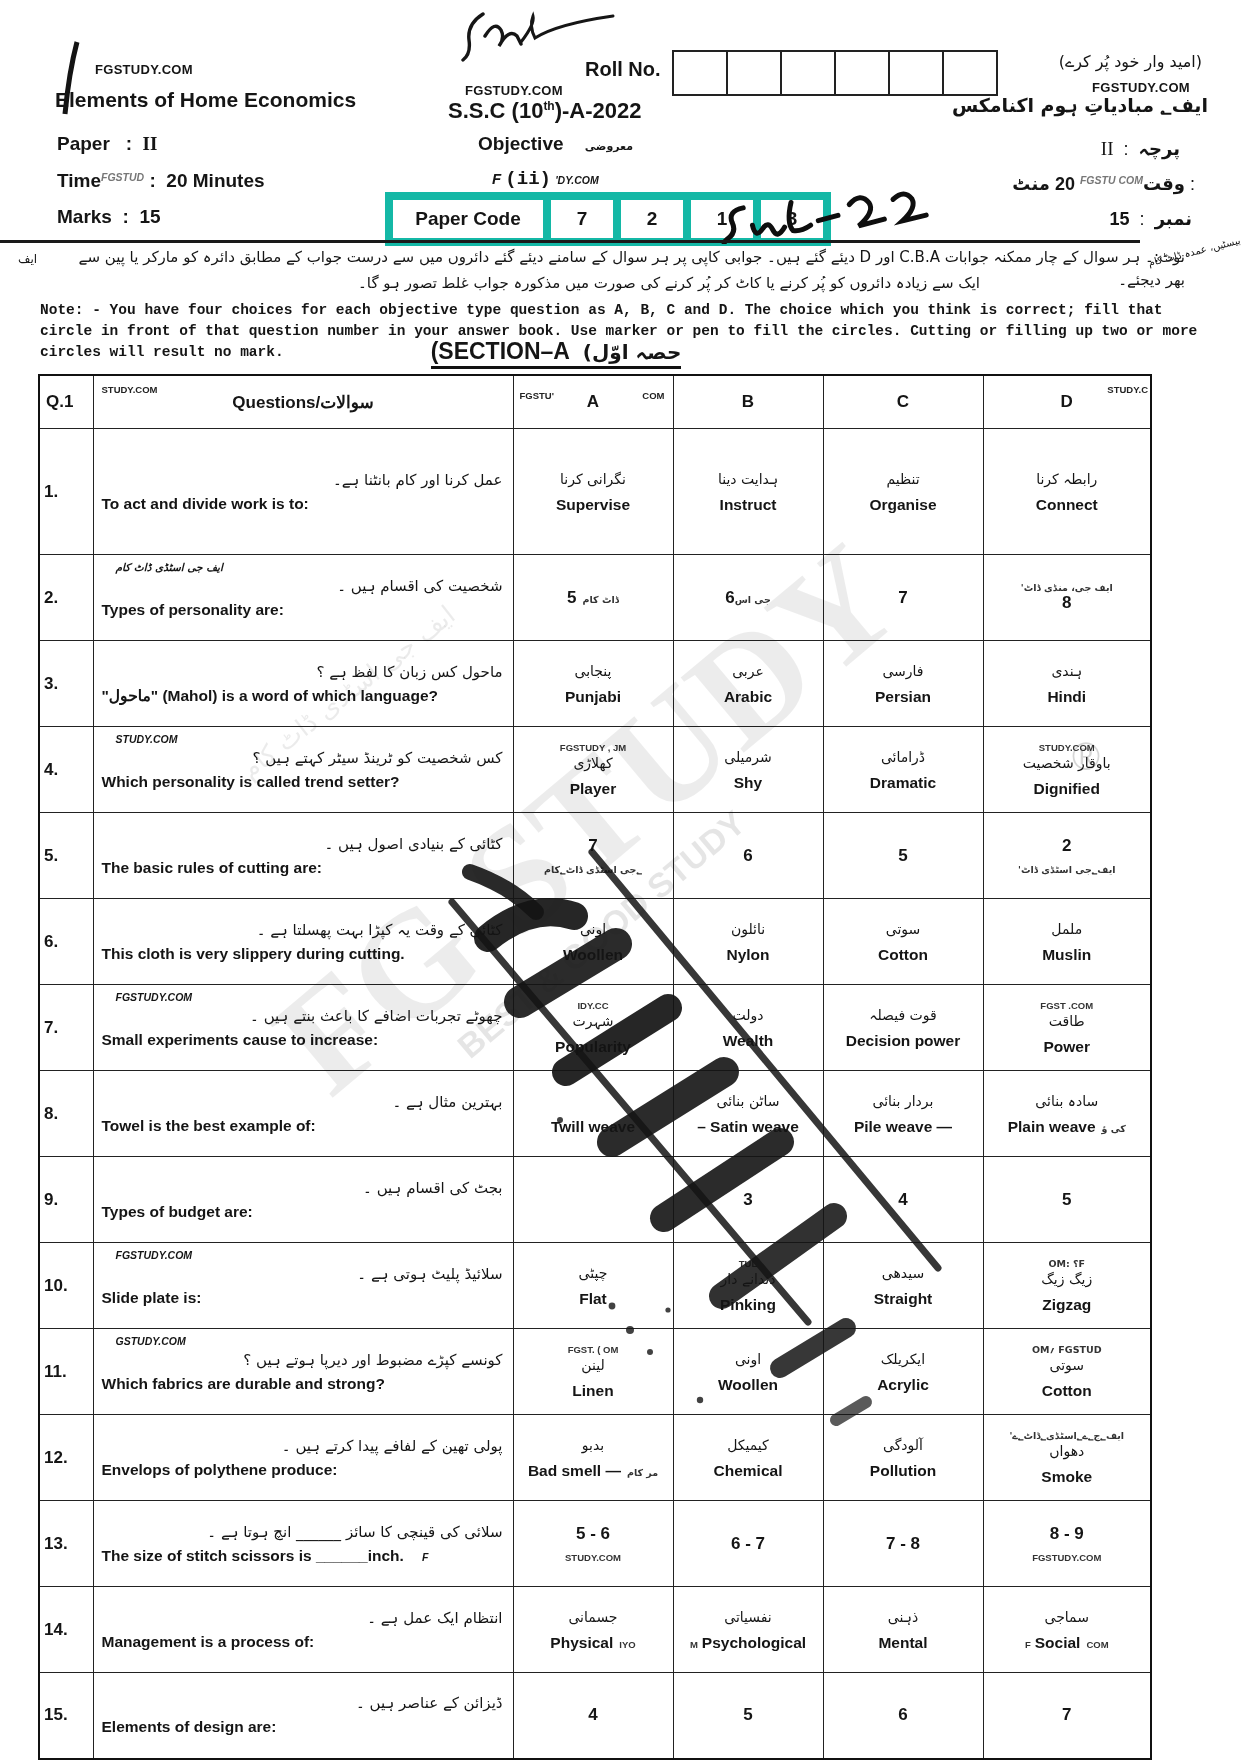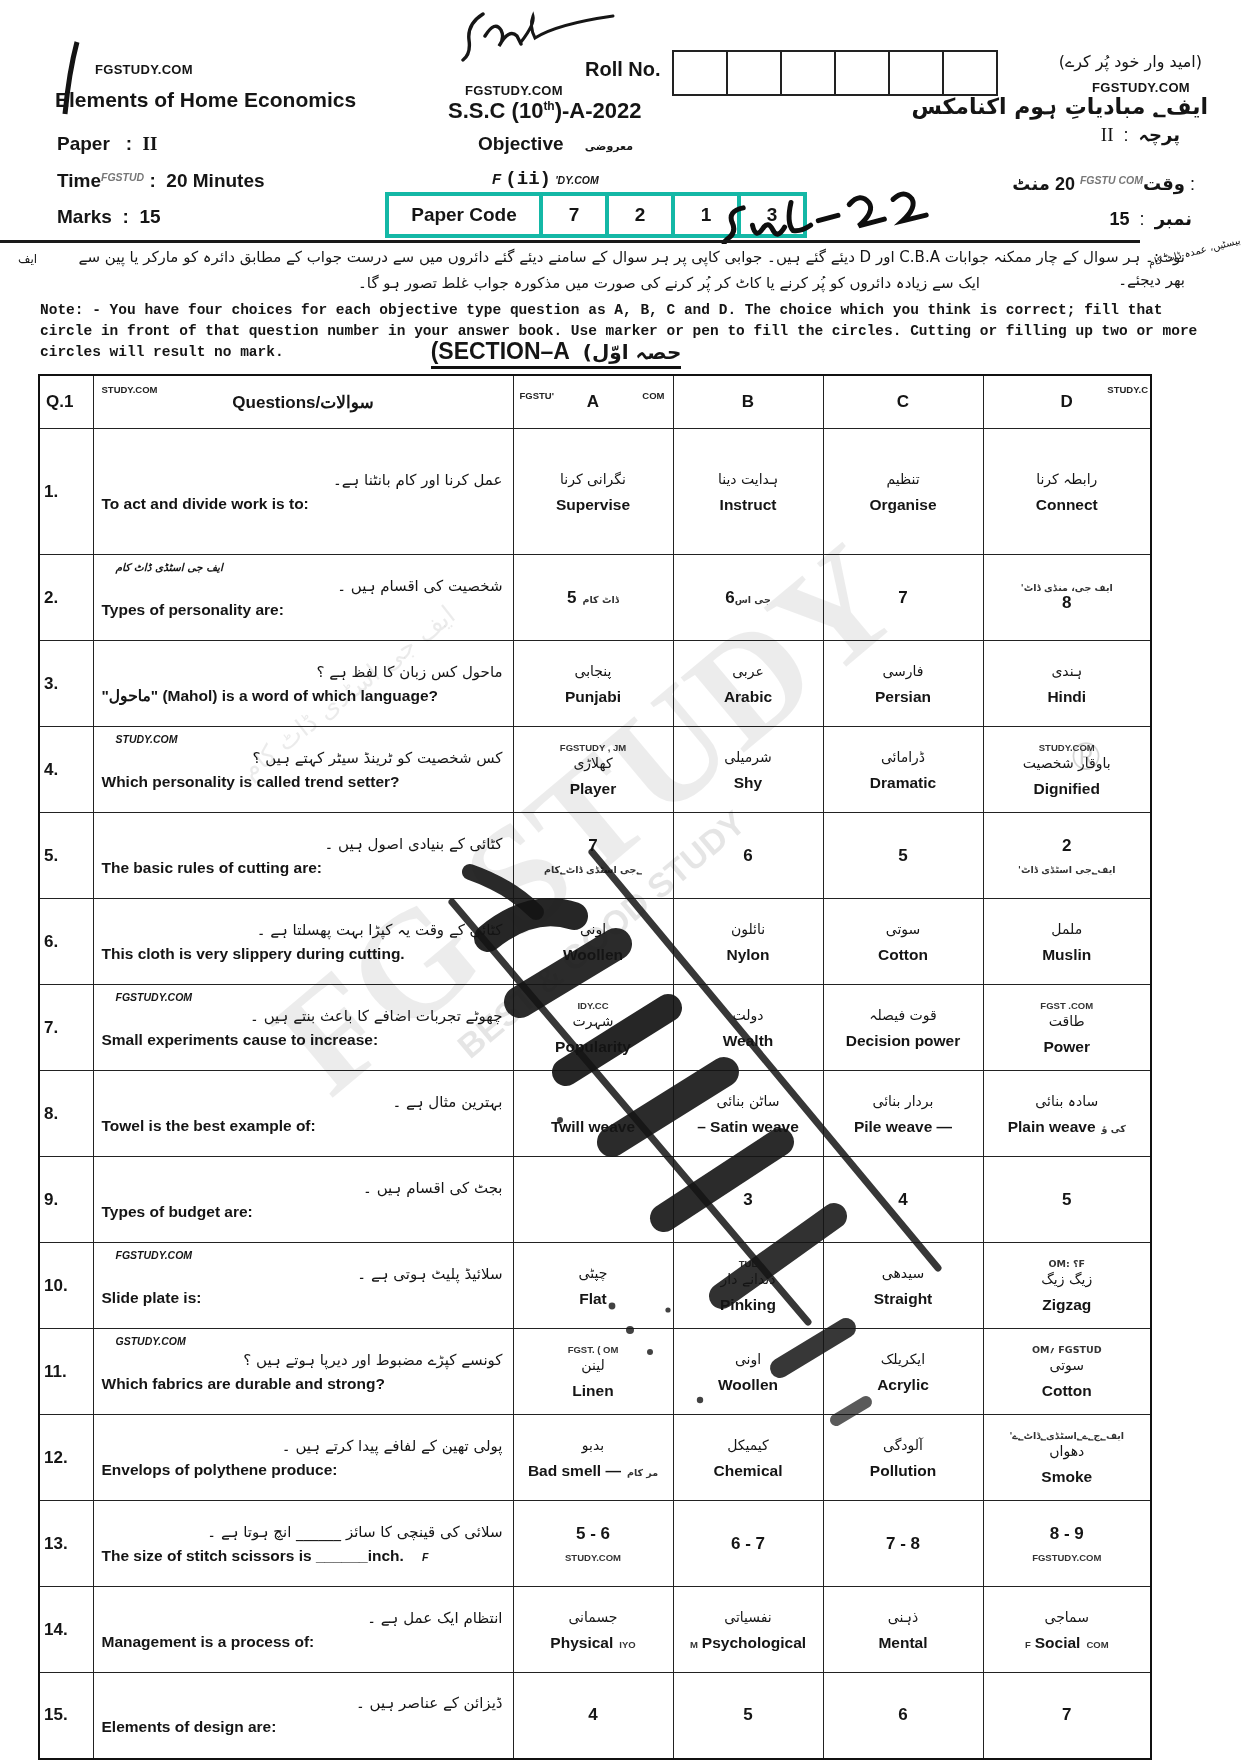--- a/index.html
+++ b/index.html
@@ -9,21 +9,21 @@
   .ur{font-family:"DejaVu Sans",sans-serif;direction:rtl;unicode-bidi:isolate;}
   .faint{color:#777;}
   .b{font-weight:bold;}
   
   .site{font-size:13px;font-weight:bold;letter-spacing:.3px;}
   .h-title{font-size:21px;font-weight:bold;}
   .h-line{font-size:19px;font-weight:bold;}
   .rollbox{display:inline-block;width:52px;height:42px;border:2px solid #222;border-left:none;vertical-align:middle;background:#fff;}
   .rollbox:first-child{border-left:2px solid #222;}
   .pc-table{border-collapse:collapse;}
-  .pc-table td{border:4px solid #14b8a6;font-weight:bold;font-size:19px;text-align:center;padding:4px 10px;height:30px;}
+  .pc-table td{border:8px solid #14b8a6;font-weight:bold;font-size:19px;text-align:center;padding:4px 10px;height:30px;}
   .pc-label{width:130px;}
   .pc-d{width:42px;}
   .rule{position:absolute;left:0;height:3px;background:#1a1a1a;}
   .note-ur{font-size:15px;text-align:right;line-height:1.55;}
   .note-en{font-size:14.5px;font-weight:bold;line-height:1.45;}
   .section-h{font-size:23px;font-weight:bold;border-bottom:3px solid #111;padding-bottom:2px;}
   
   table.main{border-collapse:collapse;table-layout:fixed;width:1112px;padding-left:20px;}
   table.main td,table.main th{border:1.6px solid #222;vertical-align:middle;padding:2px 4px;overflow:hidden;}
   table.main{border:2.5px solid #111;}
@@ -105,22 +105,22 @@
       <path d="M34,32 q2,14 10,4 q6,-8 10,2 q4,10 12,-2"></path>
       <path d="M74,12 q-6,20 0,28 q8,2 18,-4"></path>
       <path d="M100,32 l20,-4"></path>
       <path d="M132,18 q12,-12 20,0 q5,9 -12,22 l26,-5"></path>
       <path d="M176,16 q12,-10 19,1 q4,9 -11,21 l24,-4"></path>
     </g>
   </svg>
 
   <div class="abs ur" style="right:48px;top:52px;font-size:16px;">(امید وار خود پُر کرے)</div>
   <div class="abs site" style="right:60px;top:80px;">FGSTUDY.COM</div>
-  <div class="abs ur b" style="right:42px;top:94px;font-size:22px;">ایف؂ مبادیاتِ ہوم اکنامکس</div>
-  <div class="abs" style="right:70px;top:124px;font-size:18px;">
+  <div class="abs ur b" style="right:42px;top:94px;font-size:19px;">ایف؂ مبادیاتِ ہوم اکنامکس</div>
+  <div class="abs" style="right:70px;top:138px;font-size:18px;">
     <span style="font-family:'Liberation Serif',serif;font-size:19px;">II</span>&nbsp;&nbsp;:&nbsp;&nbsp;<span class="ur b">پرچہ</span>
   </div>
   <div class="abs" style="right:55px;top:173px;font-size:18px;">
     <span class="ur b">منٹ</span>&nbsp;<span class="b">20</span>&nbsp;<span class="q-wm faint" style="position:relative;top:-6px;">FGSTU COM</span><span class="ur b">وقت</span>&nbsp;:
   </div>
   <div class="abs" style="right:58px;top:208px;font-size:18px;">
     <span class="b">15</span>&nbsp;&nbsp;:&nbsp;&nbsp;<span class="ur b">نمبر</span>
   </div>
 
   <div class="rule" style="top:240px;width:1140px;"></div>

